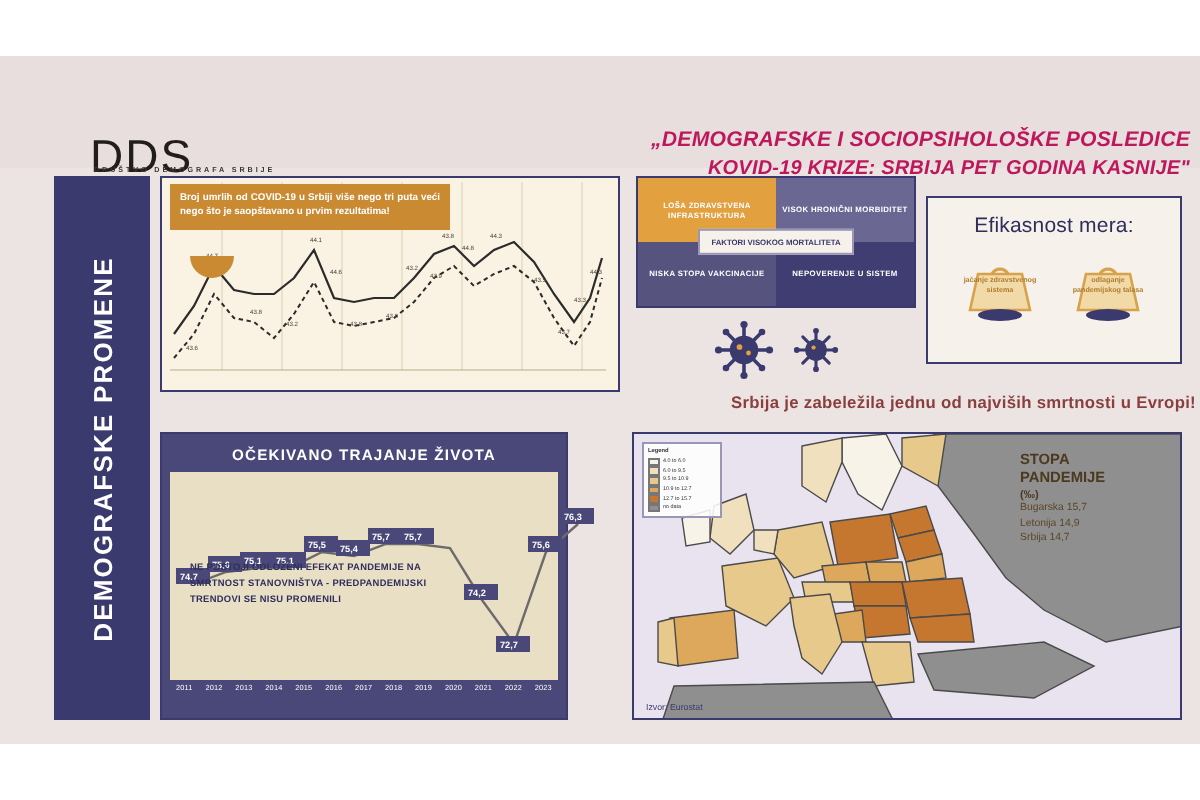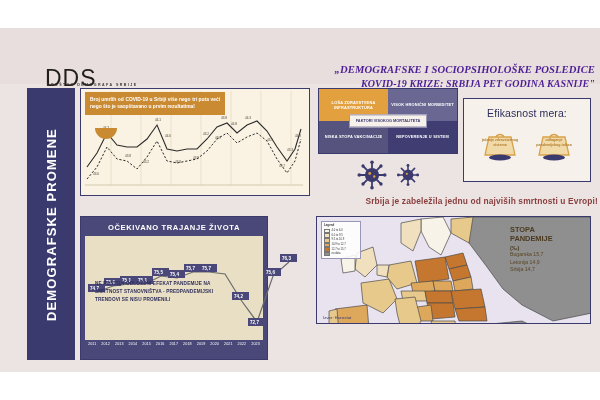--- a/index.html
+++ b/index.html
@@ -29,22 +29,21 @@
     font-size:23px;font-weight:300;letter-spacing:1px;color:#211d1d;
     line-height:33px;
   }
   .logo-sub{
     font-size:3.6px;letter-spacing:1.45px;color:#3a3535;
     margin-top:-12px;margin-left:2px;white-space:nowrap;
     font-weight:600;
   }
   .title-wrap{
     position:absolute;left:255px;top:36px;width:340px;text-align:right;
-    color:#4c1d95;
-    font-family:Liberation Serif, serif;
+    color:#be185d;
   }
   .title-l1{font-size:10.6px;font-weight:bold;font-style:italic;letter-spacing:.1px;white-space:nowrap;}
   .title-l2{font-size:10px;font-weight:bold;font-style:italic;letter-spacing:.1px;white-space:nowrap;margin-top:3px;}
 
   
   .leftband{
     position:absolute;left:27px;top:88px;width:48px;height:272px;
     background:#3b3a6e;
     display:flex;align-items:center;justify-content:center;
   }
@@ -117,21 +116,21 @@
 
   
   .redline{
     position:absolute;left:312px;top:196px;width:286px;
     text-align:right;color:#8a3f3f;font-size:8.4px;font-weight:bold;
     letter-spacing:.15px;
   }
 
   
   .panel-life{
-    position:absolute;left:80px;top:216px;width:188px;height:144px;
+    position:absolute;left:80px;top:216px;width:204px;height:144px;
     background:#4a4878;border:1.4px solid #3b3a6e;box-sizing:border-box;
     padding:4px;
   }
   .life-title{
     text-align:center;color:#fff;font-size:7.6px;font-weight:bold;
     letter-spacing:.6px;padding:2px 0 4px;
   }
   .life-plot{
     position:relative;width:100%;height:104px;background:#e9dfc4;
   }
@@ -140,21 +139,21 @@
     color:#2e2e5c;font-size:4.7px;font-weight:bold;line-height:8.2px;
     letter-spacing:.15px;z-index:5;
   }
   .life-years{
     display:flex;justify-content:space-between;
     padding:2px 3px 0;color:#fff;font-size:3.7px;letter-spacing:.1px;
   }
 
   
   .panel-map{
-    position:absolute;left:316px;top:216px;width:275px;height:108px;
+    position:absolute;left:316px;top:216px;width:275px;height:144px;
     background:#e9e3ef;border:1.4px solid #3b3a6e;box-sizing:border-box;
     overflow:hidden;
   }
   .legend-box{
     position:absolute;left:4px;top:4px;width:34px;
     background:rgba(255,255,255,.88);border:.5px solid #9a96b5;
     font-size:2.7px;line-height:3.8px;color:#333;padding:2px;
     z-index:6;
   }
   .legend-title{font-weight:bold;font-size:2.9px;margin-bottom:1px;}

